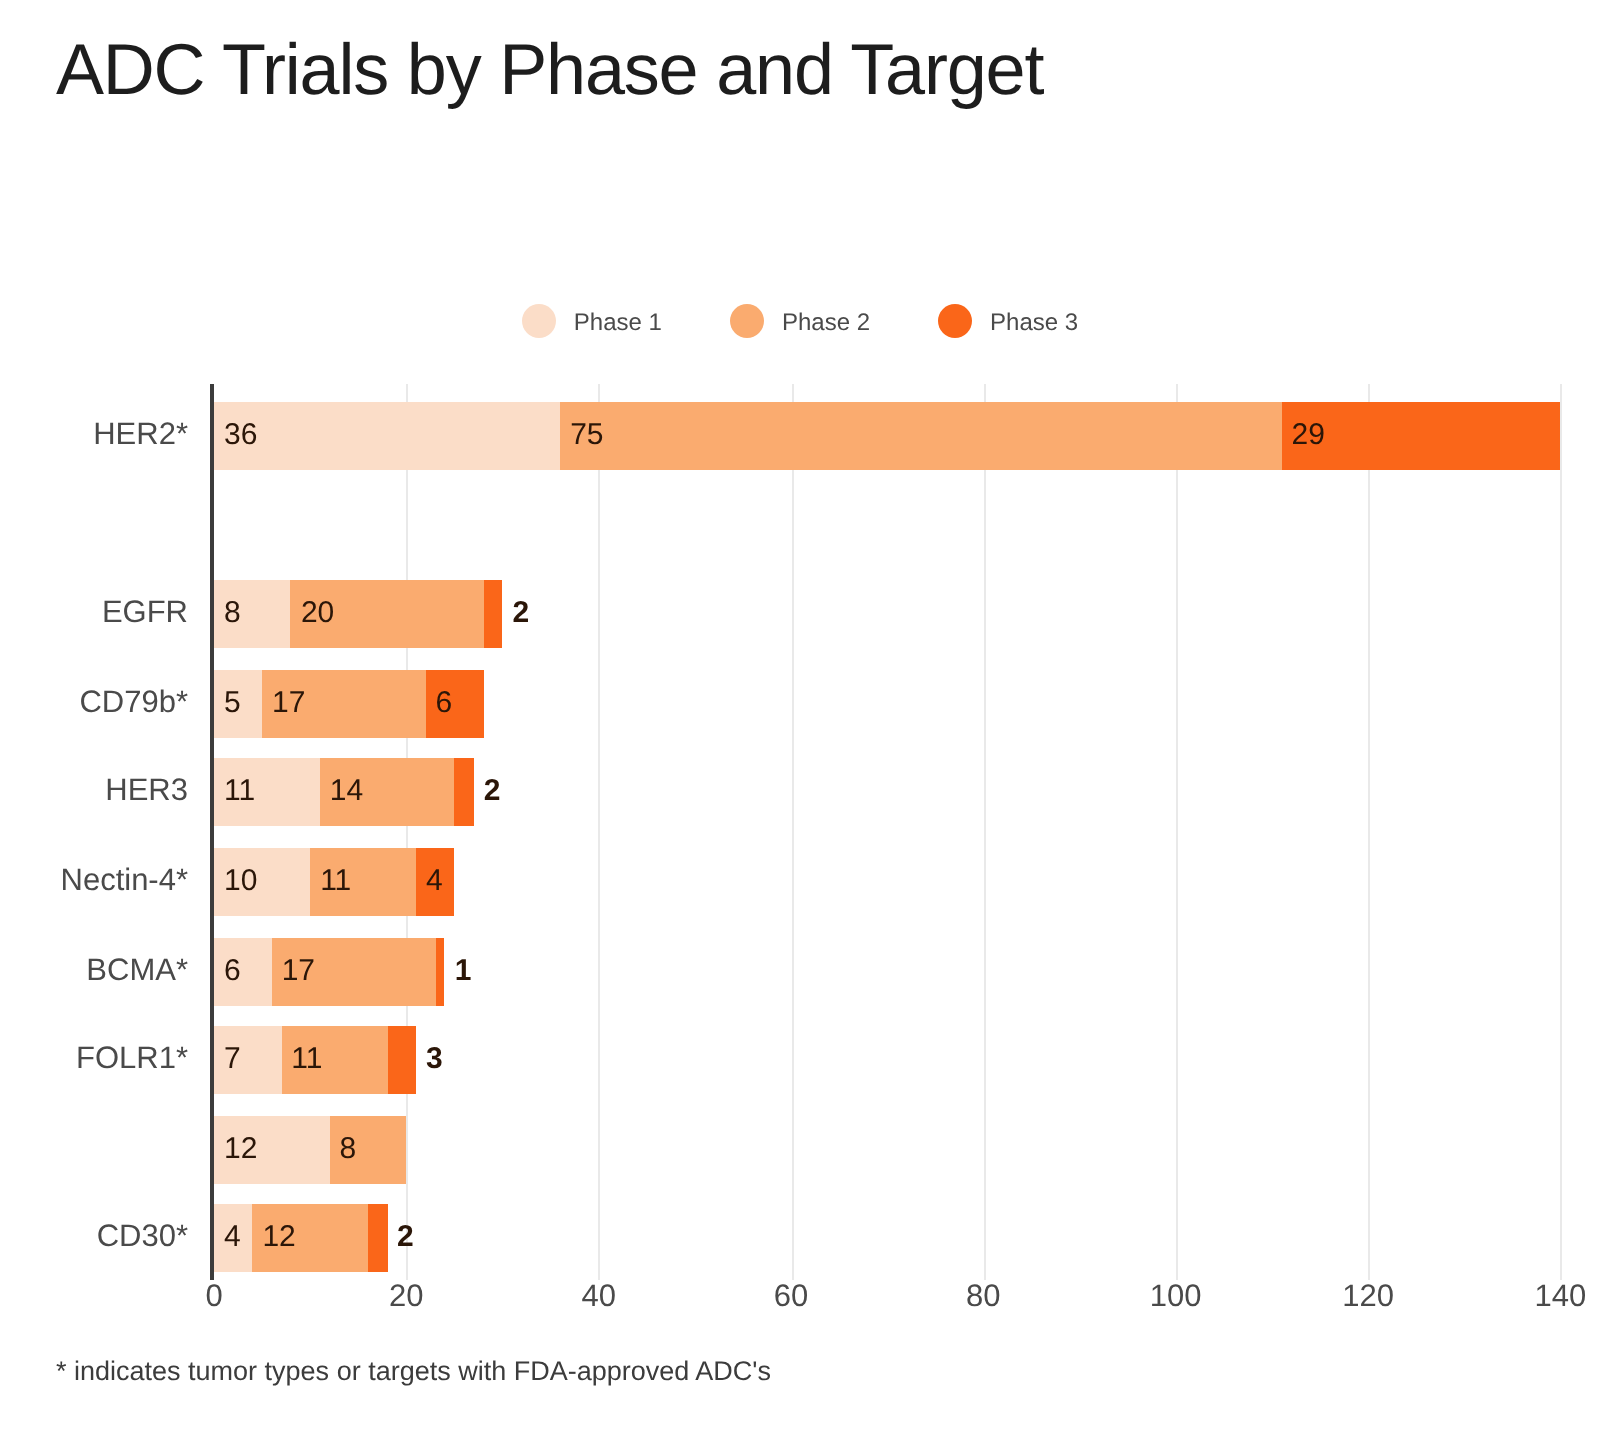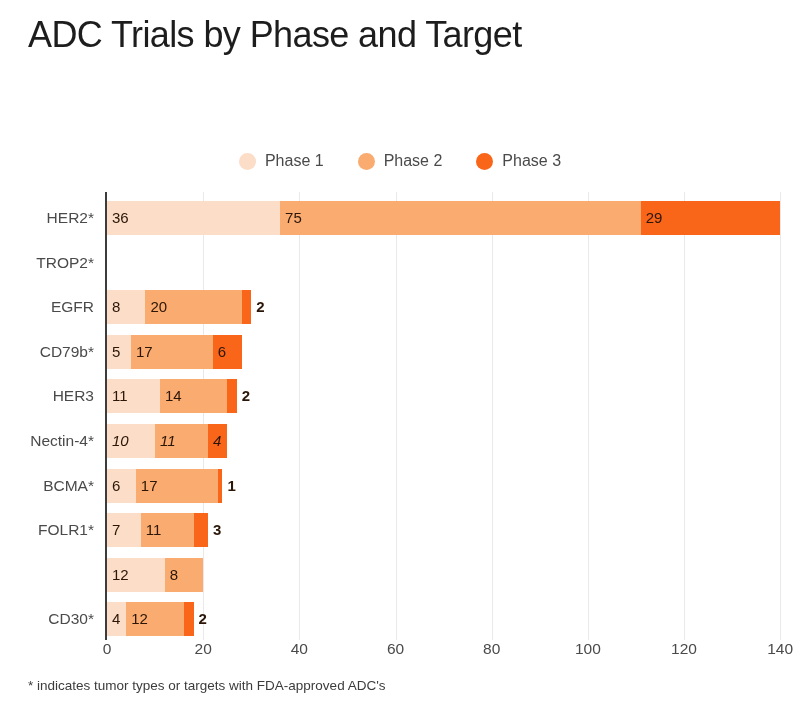--- a/index.html
+++ b/index.html
@@ -45,21 +45,21 @@
     align-items: center;
     gap: 9px;
   }
   .legend-swatch {
     width: 17px;
     height: 17px;
     border-radius: 50%;
     display: block;
   }
   .legend-label {
-    font-size: 16px;
+    font-size: 12px;
     color: #4a4a4a;
     white-space: nowrap;
   }
 
   
   .plot-wrap {
     position: absolute;
     left: 0;
     top: 192px;
     width: 800px;
@@ -205,21 +205,20 @@
         <div class="bar-track" style="width: 673.191px;">
           <div class="seg" style="left: 0px; width: 173.106px; background: rgb(251, 221, 200);"></div>
           <div class="seg-val" style="left: 0px;">36</div>
           <div class="seg" style="left: 173.106px; width: 360.638px; background: rgb(250, 171, 111);"></div>
           <div class="seg-val" style="left: 173.106px;">75</div>
           <div class="seg" style="left: 533.745px; width: 139.447px; background: rgb(250, 102, 25);"></div>
           <div class="seg-val" style="left: 533.745px;">29</div>
         </div>
       </div>
       <div class="row" style="top: 48.6px;">
-        <div class="row-label">TROP2*</div>
       </div>
       <div class="row" style="top: 93.2px;">
         <div class="row-label">EGFR</div>
         <div class="bar-track" style="width: 144.255px;">
           <div class="seg" style="left: 0px; width: 38.4681px; background: rgb(251, 221, 200);"></div>
           <div class="seg-val" style="left: 0px;">8</div>
           <div class="seg" style="left: 38.4681px; width: 96.1702px; background: rgb(250, 171, 111);"></div>
           <div class="seg-val" style="left: 38.4681px;">20</div>
           <div class="seg" style="left: 134.638px; width: 9.61702px; background: rgb(250, 102, 25);"></div>
           <div class="seg-val outside" style="left: 144.255px;">2</div>
@@ -242,21 +241,21 @@
           <div class="seg" style="left: 0px; width: 52.8936px; background: rgb(251, 221, 200);"></div>
           <div class="seg-val" style="left: 0px;">11</div>
           <div class="seg" style="left: 52.8936px; width: 67.3191px; background: rgb(250, 171, 111);"></div>
           <div class="seg-val" style="left: 52.8936px;">14</div>
           <div class="seg" style="left: 120.213px; width: 9.61702px; background: rgb(250, 102, 25);"></div>
           <div class="seg-val outside" style="left: 129.83px;">2</div>
         </div>
       </div>
       <div class="row" style="top: 227px;">
         <div class="row-label">Nectin-4*</div>
-        <div class="bar-track" style="width: 110px; font-style: italic;">
+        <div class="bar-track" style="width: 110px;">
           <div class="seg" style="left: 0px; width: 48.0851px; background: rgb(251, 221, 200);"></div>
           <div class="seg-val" style="left: 0px;">10</div>
           <div class="seg" style="left: 48.0851px; width: 52.8936px; background: rgb(250, 171, 111);"></div>
           <div class="seg-val" style="left: 48.0851px;">11</div>
           <div class="seg" style="left: 100.979px; width: 19.234px; background: rgb(250, 102, 25);"></div>
           <div class="seg-val" style="left: 100.979px;">4</div>
         </div>
       </div>
       <div class="row" style="top: 271.6px;">
         <div class="row-label">BCMA*</div>

